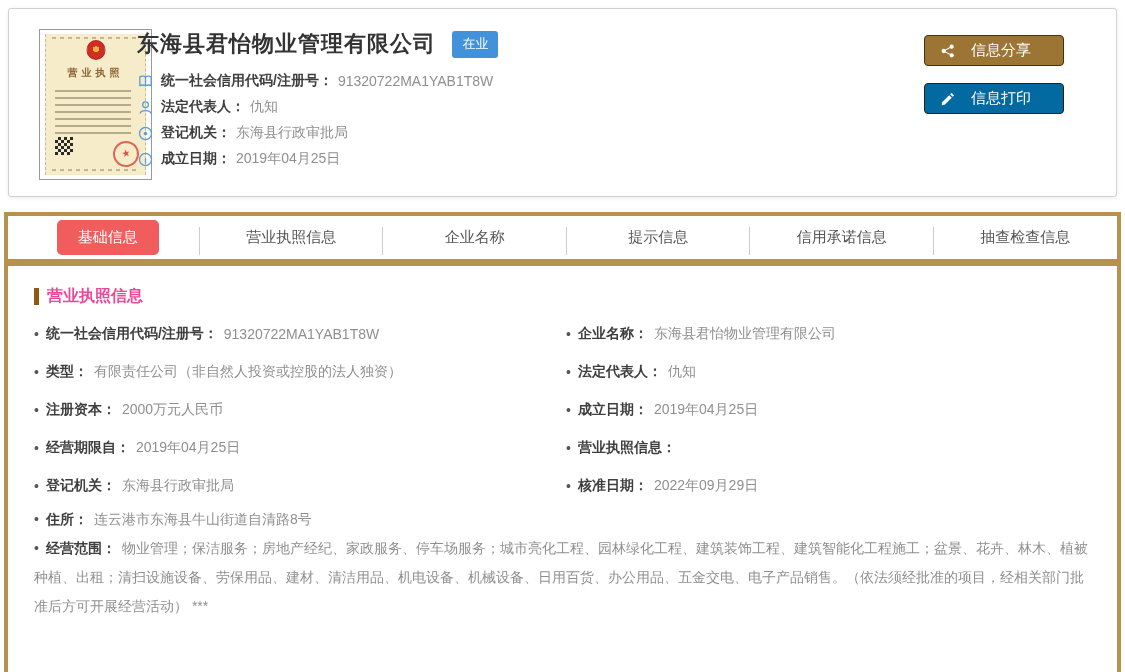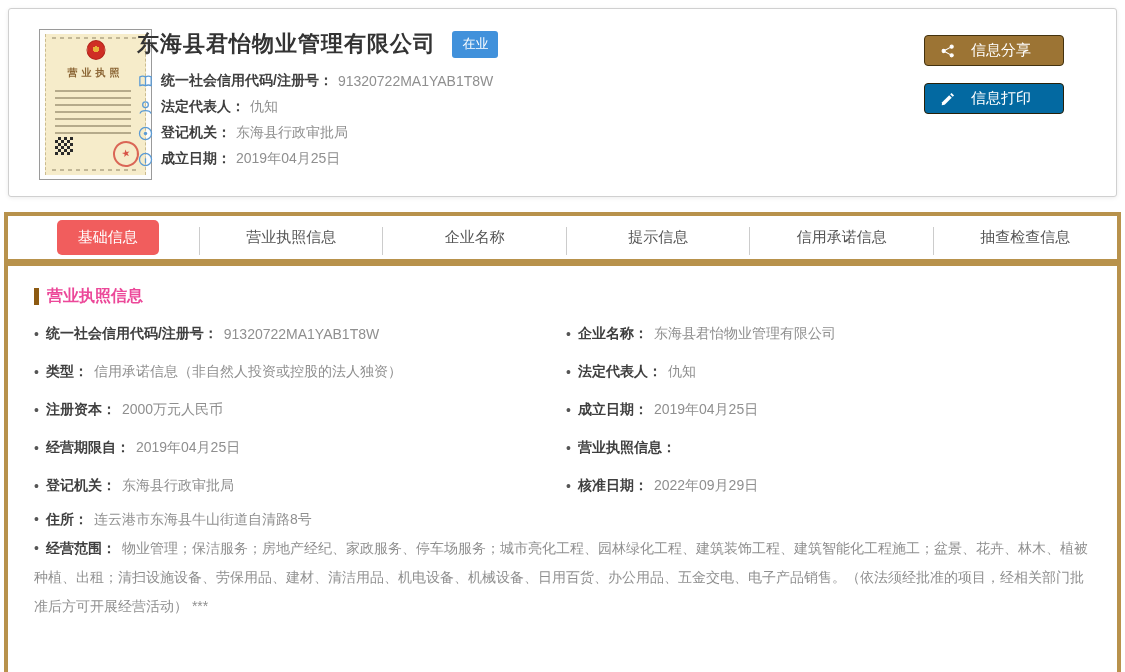--- a/index.html
+++ b/index.html
@@ -224,21 +224,21 @@
     <div class="columns">
       <div class="col-left">
 
           <div class="field">
             <span class="f-label">统一社会信用代码/注册号：</span>
             <span class="f-value">91320722MA1YAB1T8W</span>
           </div>
 
           <div class="field">
             <span class="f-label">类型：</span>
-            <span class="f-value">信用承诺信息（非自然人投资或控股的法人独资）</span>
+            <span class="f-value">有限责任公司（非自然人投资或控股的法人独资）</span>
           </div>
 
           <div class="field">
             <span class="f-label">注册资本：</span>
             <span class="f-value">2000万元人民币</span>
           </div>
 
           <div class="field">
             <span class="f-label">经营期限自：</span>
             <span class="f-value">2019年04月25日</span>

